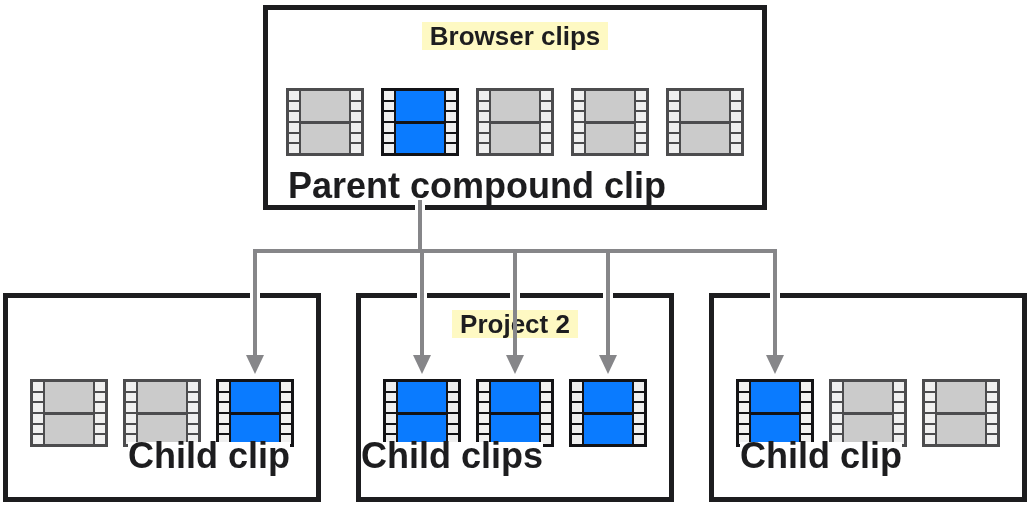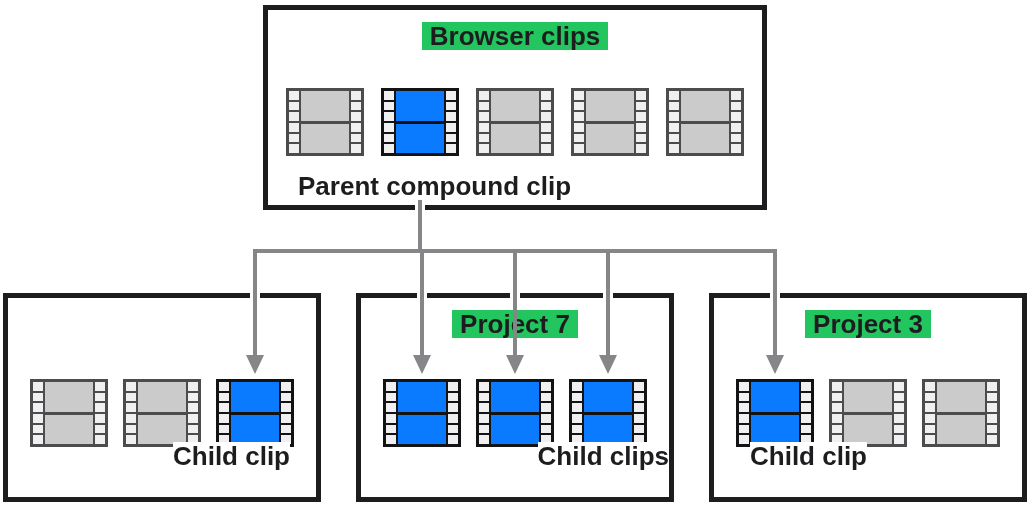--- a/index.html
+++ b/index.html
@@ -11,33 +11,33 @@
     position:absolute;background:#ffffff;border:5px solid var(--outline,#1d1d1f);
     box-sizing:border-box;z-index:1;
   }
   .browser-box{left:263px;top:5px;width:504px;height:205px;}
   .proj-0{left:3px;top:293px;width:318px;height:209px;}
   .proj-1{left:356px;top:293px;width:318px;height:209px;}
   .proj-2{left:709px;top:293px;width:318px;height:209px;}
 
   .box-title{position:absolute;left:0;right:0;top:12px;text-align:center;z-index:6;}
   .box-title span{
-    display:inline-block;background:#22c55e;padding:0 8px;
+    display:inline-block;background:#fef9c3;padding:0 8px;
     font-size:26px;font-weight:700;line-height:28px;white-space:nowrap;
   }
   .clip-row{position:absolute;left:0;right:0;display:flex;justify-content:center;z-index:2;}
   .browser-box .clip-row{top:78px;gap:17px;}
   .project-box .clip-row{top:81px;gap:15px;}
 
-  .box-caption{position:absolute;left:0;right:0;z-index:6;font-size:26px;font-weight:700;line-height:28px;margin-left:10px;}
+  .box-caption{position:absolute;left:0;right:0;z-index:6;font-size:36px;font-weight:700;line-height:28px;}
   .box-caption span{display:inline-block;background:#ffffff;white-space:nowrap;}
   .browser-box .box-caption{top:162px;padding:0 20px;text-align:left;}
   .project-box .box-caption{top:144px;}
   .cap-right{text-align:right;padding:0 26px;}
-  .cap-center{text-align:right;padding:0;}
+  .cap-center{text-align:left;padding:0;}
   .cap-left{text-align:left;padding:0 26px;}
 
   
   .clip{width:78px;height:68px;display:flex;box-sizing:border-box;padding:3px;gap:2px;flex:0 0 auto;}
   .clip.gray{background:#4c4c4e;}
   .clip.blue{background:#131316;}
   .sprockets{width:10px;display:flex;flex-direction:column;justify-content:space-between;}
   .hole{height:8.5px;background:#f0f0f0;}
   .panels{flex:1;display:flex;flex-direction:column;gap:3px;}
   .panel{flex:1;}
@@ -241,21 +241,21 @@
           </div>
         </div>
       </div>
     <div class="box-caption cap-right">
       <span>Child clip</span>
     </div>
   </div>
 
   <div class="box project-box proj-1">
     <div class="box-title">
-      <span>Project 7</span>
+      <span>Project 2</span>
     </div>
     <div class="clip-row">
         <div class="clip blue">
           <div class="sprockets">
             <div class="hole"></div>
             <div class="hole"></div>
             <div class="hole"></div>
             <div class="hole"></div>
             <div class="hole"></div>
             <div class="hole"></div>
@@ -317,23 +317,20 @@
             <div class="hole"></div>
           </div>
         </div>
       </div>
     <div class="box-caption cap-center">
       <span>Child clips</span>
     </div>
   </div>
 
   <div class="box project-box proj-2">
-    <div class="box-title">
-      <span>Project 3</span>
-    </div>
     <div class="clip-row">
         <div class="clip blue">
           <div class="sprockets">
             <div class="hole"></div>
             <div class="hole"></div>
             <div class="hole"></div>
             <div class="hole"></div>
             <div class="hole"></div>
             <div class="hole"></div>
           </div>

